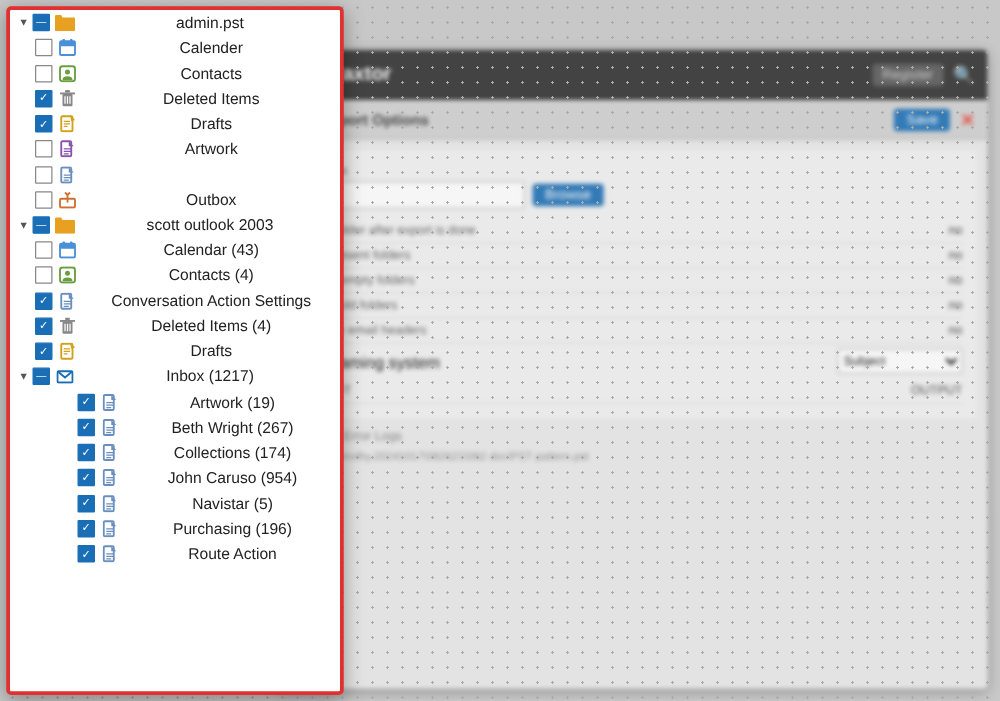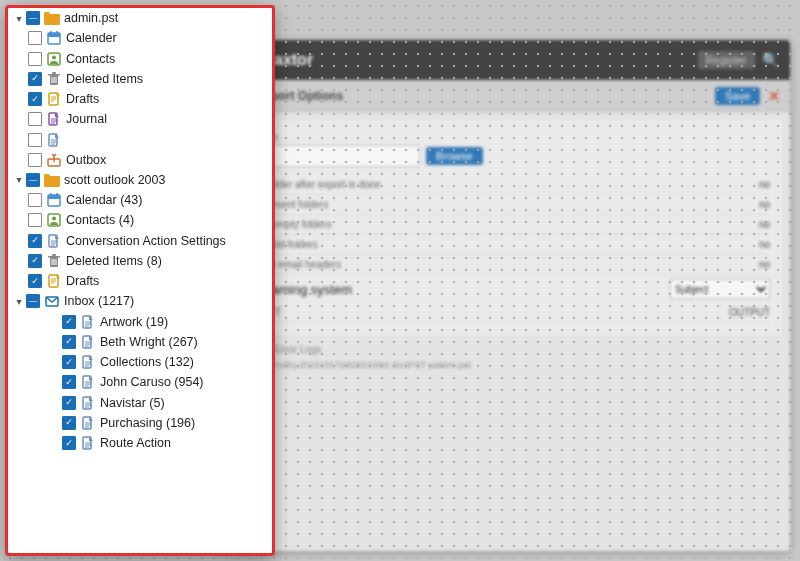--- a/index.html
+++ b/index.html
@@ -256,20 +256,21 @@
       align-items: center;
       justify-content: center;
       font-size: 12px;
     }
 
     .node-label {
       flex: 1;
       overflow: hidden;
       text-overflow: ellipsis;
       line-height: 1.3;
+      text-align: center;
     }
 
     
     .tree-panel::-webkit-scrollbar { width: 8px; }
     .tree-panel::-webkit-scrollbar-track { background: #f0f0f0; }
     .tree-panel::-webkit-scrollbar-thumb { background: #bbb; border-radius: 4px; }
 
     
     .dot-bg {
       position: absolute;
@@ -420,21 +421,21 @@
       <div class="cb "></div>
       <span class="node-icon">
         <svg width="12" height="14" viewBox="0 0 12 14">
           <rect x="1" y="1" width="8" height="12" rx="1" fill="white" stroke="#8855aa" stroke-width="1.5"></rect>
           <path d="M7 1 L11 5 L7 5 Z" fill="#8855aa"></path>
           <line x1="3" y1="7" x2="9" y2="7" stroke="#8855aa" stroke-width="1"></line>
           <line x1="3" y1="9" x2="9" y2="9" stroke="#8855aa" stroke-width="1"></line>
           <line x1="3" y1="11" x2="7" y2="11" stroke="#8855aa" stroke-width="1"></line>
         </svg>
       </span>
-      <span class="node-label">Journal</span>
+      <span class="node-label">Artwork</span>
     </div>
     <div class="tree-node tree-indent-1">
       <span class="chevron"></span>
       <div class="cb "></div>
       <span class="node-icon">
         <svg width="12" height="14" viewBox="0 0 12 14">
           <rect x="1" y="1" width="8" height="12" rx="1" fill="white" stroke="#6a8fbf" stroke-width="1.5"></rect>
           <path d="M7 1 L11 5 L7 5 Z" fill="#6a8fbf"></path>
           <line x1="3" y1="7" x2="9" y2="7" stroke="#6a8fbf" stroke-width="1"></line>
           <line x1="3" y1="9" x2="9" y2="9" stroke="#6a8fbf" stroke-width="1"></line>
@@ -509,21 +510,21 @@
       <span class="node-icon">
         <svg width="12" height="14" viewBox="0 0 12 14">
           <rect x="2" y="3" width="8" height="10" rx="1" fill="#888"></rect>
           <rect x="0" y="2" width="12" height="1.5" fill="#888"></rect>
           <rect x="4" y="0" width="4" height="2" rx="1" fill="#888"></rect>
           <line x1="4" y1="5" x2="4" y2="11" stroke="white" stroke-width="1"></line>
           <line x1="6" y1="5" x2="6" y2="11" stroke="white" stroke-width="1"></line>
           <line x1="8" y1="5" x2="8" y2="11" stroke="white" stroke-width="1"></line>
         </svg>
       </span>
-      <span class="node-label">Deleted Items (8)</span>
+      <span class="node-label">Deleted Items (4)</span>
     </div>
     <div class="tree-node tree-indent-1">
       <span class="chevron"></span>
       <div class="cb checked"></div>
       <span class="node-icon">
         <svg width="13" height="14" viewBox="0 0 13 14">
           <rect x="1" y="1" width="9" height="12" rx="1" fill="white" stroke="#d4a017" stroke-width="1.5"></rect>
           <path d="M8 0 L12 4 L9 5 Z" fill="#d4a017"></path>
           <line x1="3" y1="5" x2="8" y2="5" stroke="#d4a017" stroke-width="1"></line>
           <line x1="3" y1="7" x2="8" y2="7" stroke="#d4a017" stroke-width="1"></line>
@@ -576,21 +577,21 @@
       <div class="cb checked"></div>
       <span class="node-icon">
         <svg width="12" height="14" viewBox="0 0 12 14">
           <rect x="1" y="1" width="8" height="12" rx="1" fill="white" stroke="#6a8fbf" stroke-width="1.5"></rect>
           <path d="M7 1 L11 5 L7 5 Z" fill="#6a8fbf"></path>
           <line x1="3" y1="7" x2="9" y2="7" stroke="#6a8fbf" stroke-width="1"></line>
           <line x1="3" y1="9" x2="9" y2="9" stroke="#6a8fbf" stroke-width="1"></line>
           <line x1="3" y1="11" x2="7" y2="11" stroke="#6a8fbf" stroke-width="1"></line>
         </svg>
       </span>
-      <span class="node-label">Collections (132)</span>
+      <span class="node-label">Collections (174)</span>
     </div>
     <div class="tree-node tree-indent-2">
       <span class="chevron"></span>
       <div class="cb checked"></div>
       <span class="node-icon">
         <svg width="12" height="14" viewBox="0 0 12 14">
           <rect x="1" y="1" width="8" height="12" rx="1" fill="white" stroke="#6a8fbf" stroke-width="1.5"></rect>
           <path d="M7 1 L11 5 L7 5 Z" fill="#6a8fbf"></path>
           <line x1="3" y1="7" x2="9" y2="7" stroke="#6a8fbf" stroke-width="1"></line>
           <line x1="3" y1="9" x2="9" y2="9" stroke="#6a8fbf" stroke-width="1"></line>

